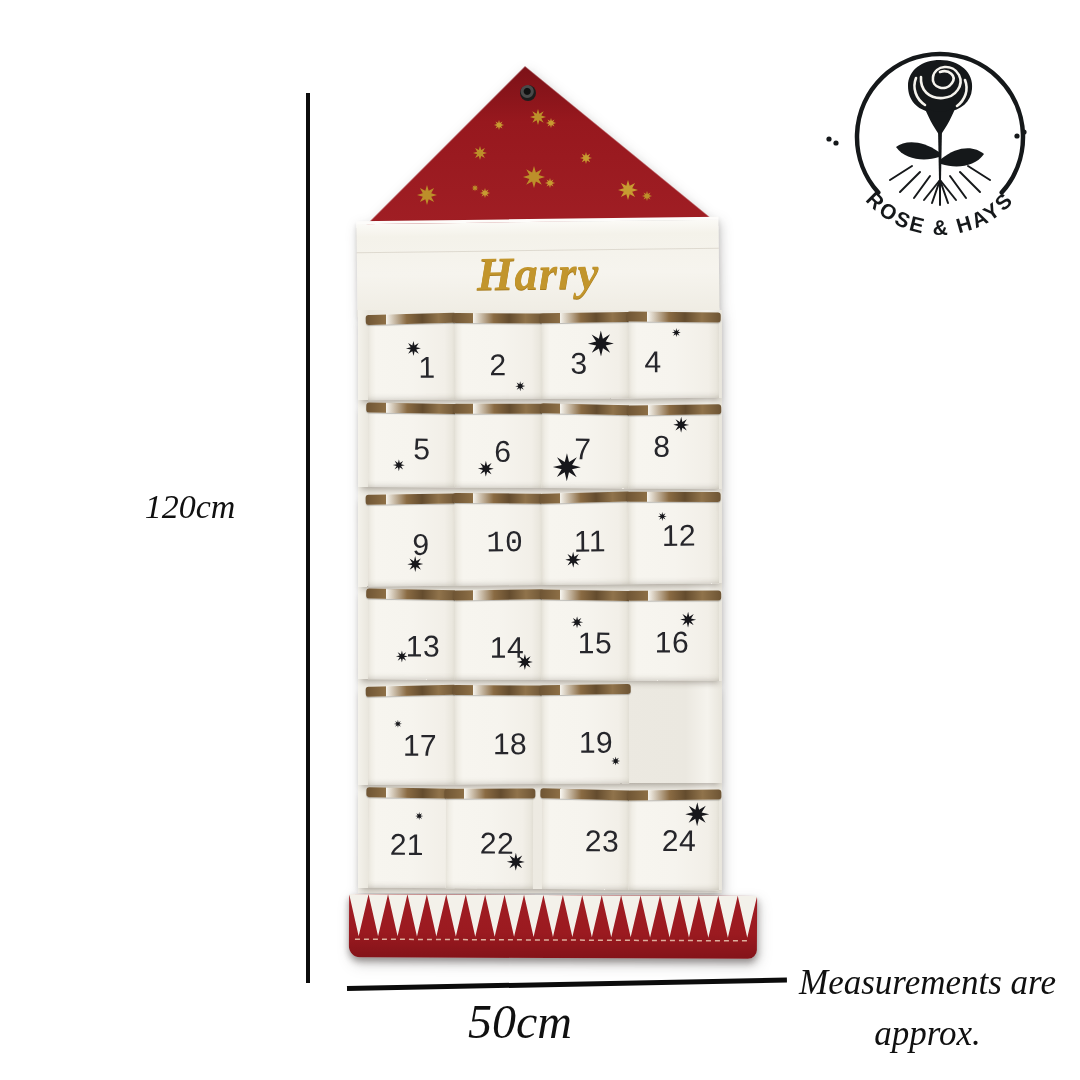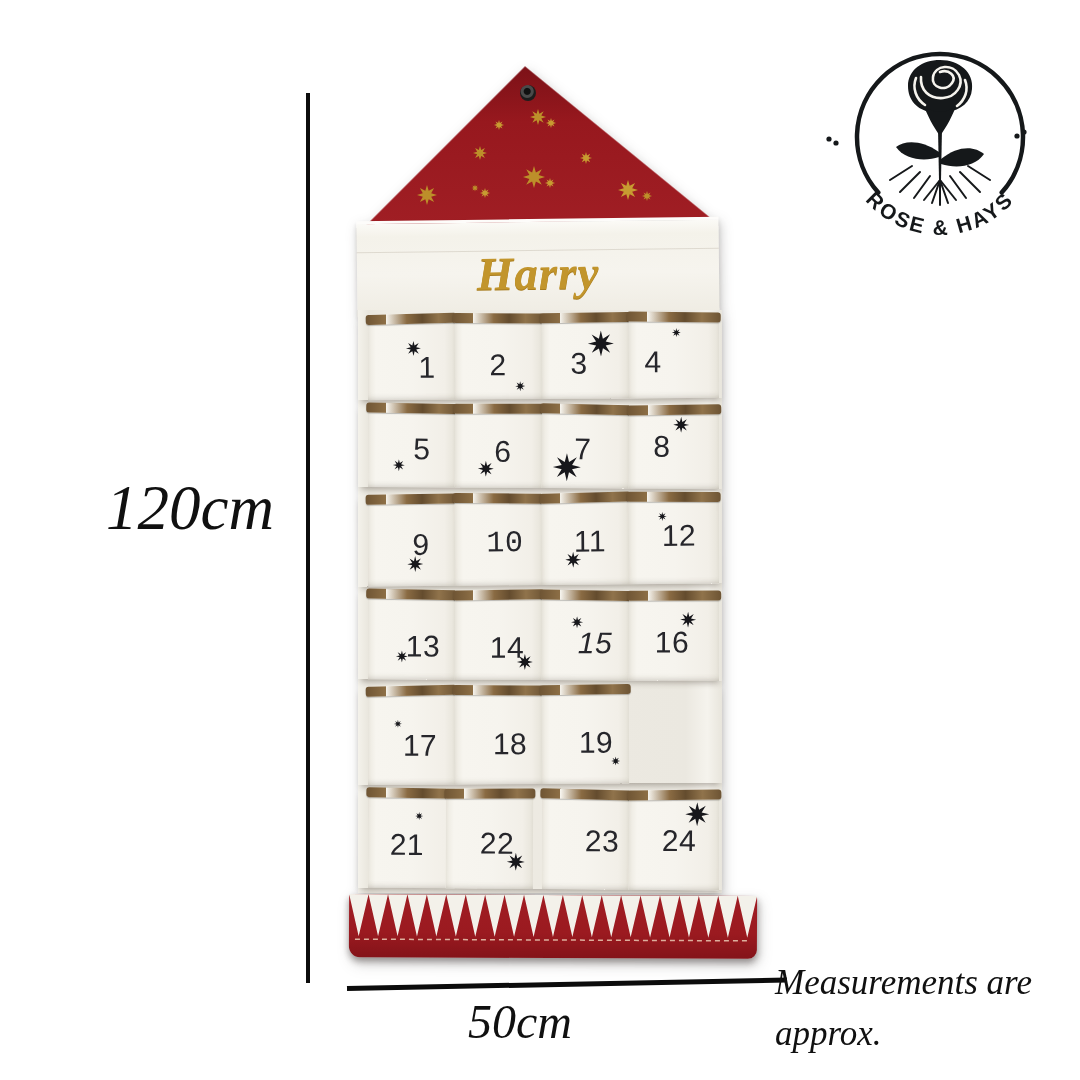--- a/index.html
+++ b/index.html
@@ -5,23 +5,23 @@
   html,body{margin:0;padding:0;background:#ffffff;}
   .canvas{position:relative;width:1080px;height:1080px;background:#ffffff;overflow:hidden;
           font-family:"Liberation Sans",sans-serif;}
 
   
   .dim-vline{position:absolute;left:306px;top:93px;width:4px;height:890px;background:#0c0c0c;}
   .dim-hline{position:absolute;left:347px;top:986px;width:440px;height:5px;background:#0c0c0c;
              transform:rotate(-1.1deg);transform-origin:left center;}
   .dim-label{position:absolute;color:#101010;font-family:"Liberation Serif",serif;
              font-style:italic;text-align:center;}
-  .height-label{left:70px;top:472px;width:240px;font-size:63px;}
+  .height-label{left:70px;top:488px;width:240px;font-size:34px;}
   .width-label{left:408px;top:994px;width:224px;font-size:48px;}
-  .disclaimer{position:absolute;left:775px;top:958px;width:305px;
+  .disclaimer{position:absolute;left:775px;top:958px;width:305px;text-align:center;
               font-family:"Liberation Serif",serif;font-style:italic;font-size:35px;
               color:#101010;line-height:1.45;}
 
   
   .logo{position:absolute;left:820px;top:40px;width:220px;height:220px;}
   .brand-text{font-family:"Liberation Sans",sans-serif;font-weight:bold;font-size:21px;
               letter-spacing:2.5px;fill:#15181a;}
 
   
   .calendar{position:absolute;left:0;top:0;width:1001px;height:1080px;
@@ -235,21 +235,21 @@
               <polygon points="50.0,0.0 57.7,31.5 85.4,14.6 68.5,42.3 100.0,50.0 68.5,57.7 85.4,85.4 57.7,68.5 50.0,100.0 42.3,68.5 14.6,85.4 31.5,57.7 0.0,50.0 31.5,42.3 14.6,14.6 42.3,31.5" fill="#17171b"></polygon>
             </svg>
           </div>
           <div class="pocket" style="left: 97px; width: 87px;">
             <div class="trim" style="transform: rotate(-1.1deg);"></div>
             <span class="num" style="left: 52px; top: 58px;">14</span>
             <svg width="16" height="16" viewBox="0 0 100 100" class="pstar" style="left: 62px; top: 64px;">
               <polygon points="50.0,0.0 57.7,31.5 85.4,14.6 68.5,42.3 100.0,50.0 68.5,57.7 85.4,85.4 57.7,68.5 50.0,100.0 42.3,68.5 14.6,85.4 31.5,57.7 0.0,50.0 31.5,42.3 14.6,14.6 42.3,31.5" fill="#17171b"></polygon>
             </svg>
           </div>
-          <div class="pocket" style="left: 184px; width: 87px; font-style: italic;">
+          <div class="pocket" style="left: 184px; width: 87px;">
             <div class="trim" style="transform: rotate(0.7deg);"></div>
             <span class="num" style="left: 53px; top: 53px;">15</span>
             <svg width="12" height="12" viewBox="0 0 100 100" class="pstar" style="left: 29px; top: 26px;">
               <polygon points="50.0,0.0 57.7,31.5 85.4,14.6 68.5,42.3 100.0,50.0 68.5,57.7 85.4,85.4 57.7,68.5 50.0,100.0 42.3,68.5 14.6,85.4 31.5,57.7 0.0,50.0 31.5,42.3 14.6,14.6 42.3,31.5" fill="#17171b"></polygon>
             </svg>
           </div>
           <div class="pocket" style="left: 271px; width: 90px;">
             <div class="trim" style="transform: rotate(-0.5deg);"></div>
             <span class="num" style="left: 43px; top: 52px;">16</span>
             <svg width="16" height="16" viewBox="0 0 100 100" class="pstar" style="left: 51px; top: 21px;">

